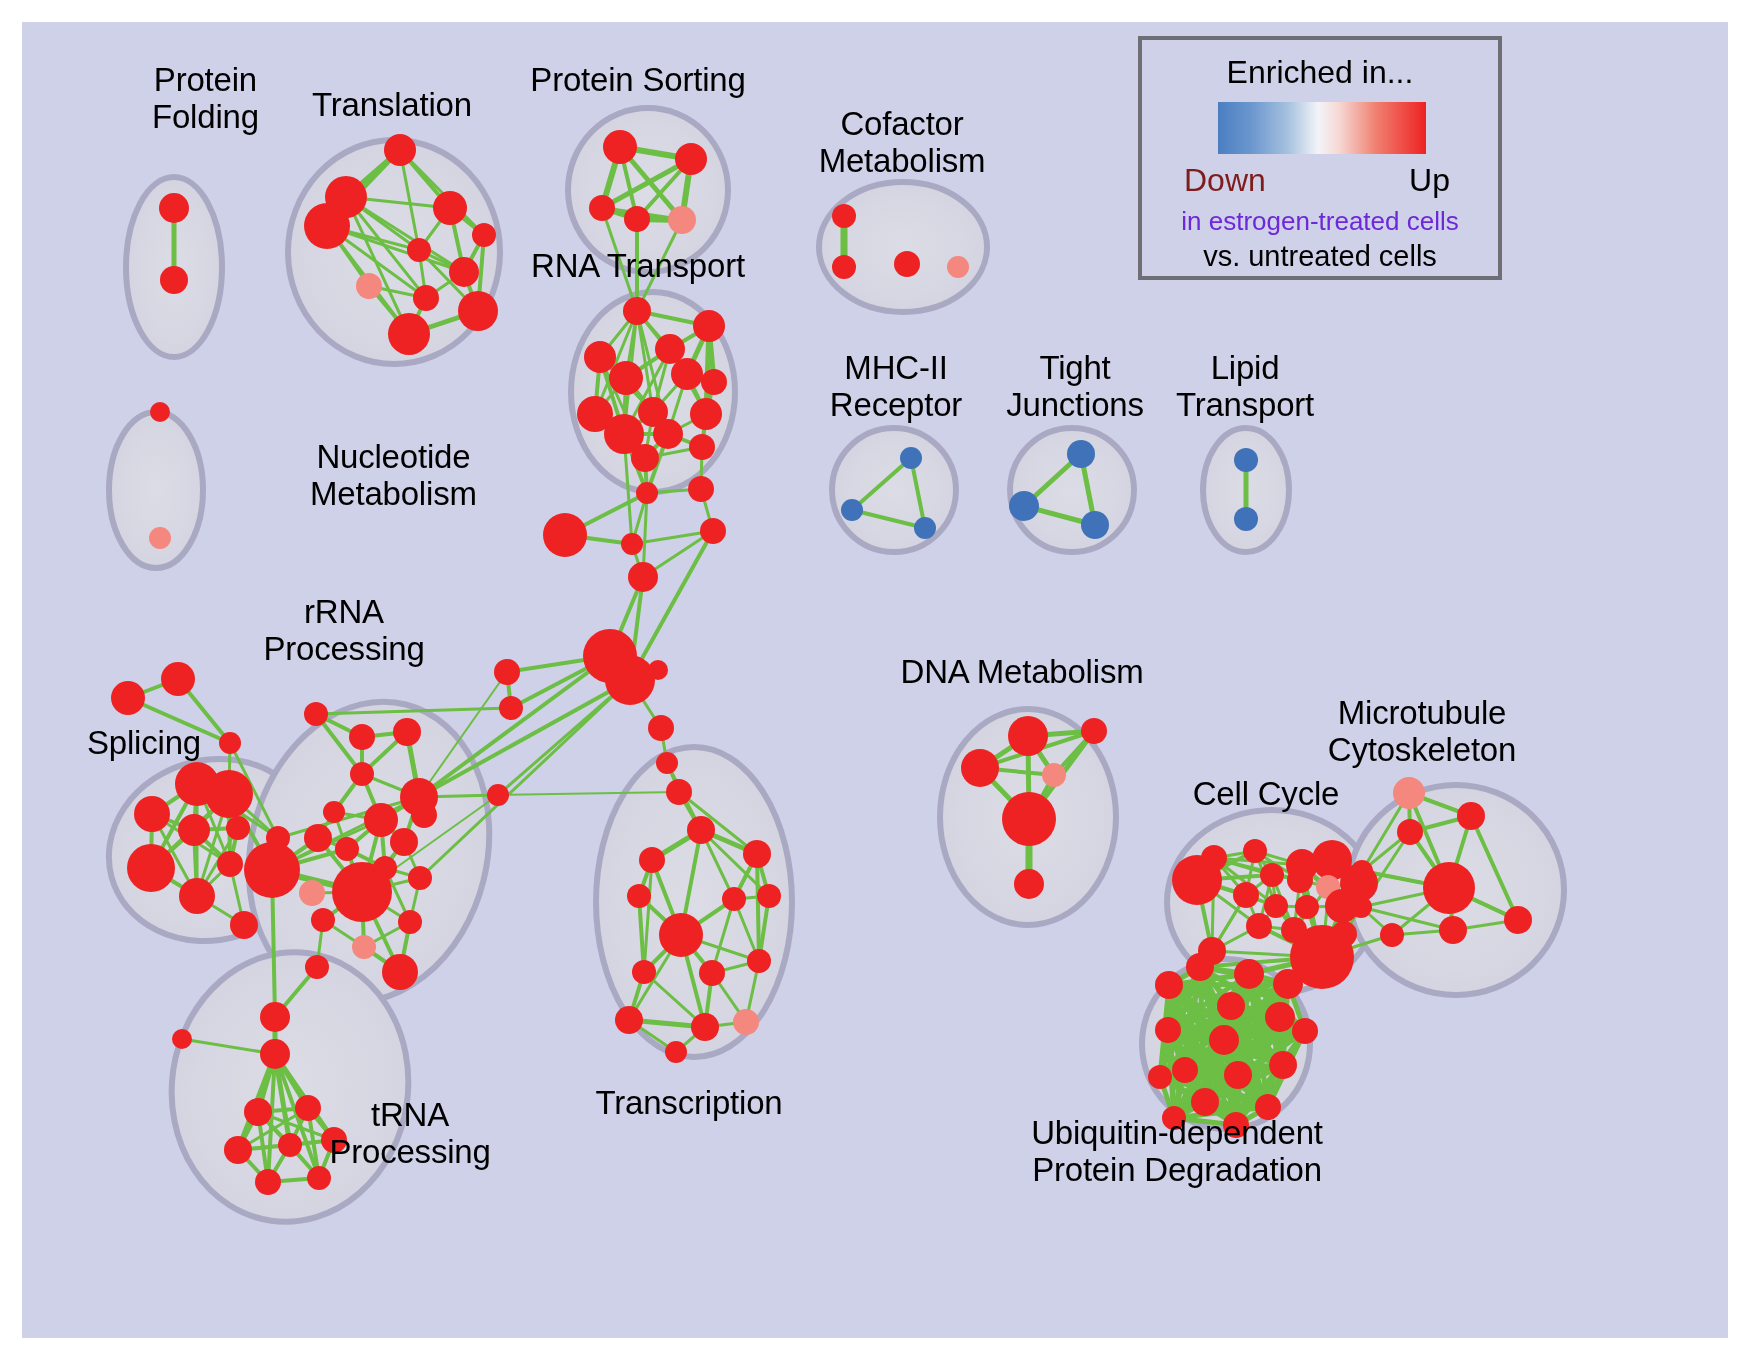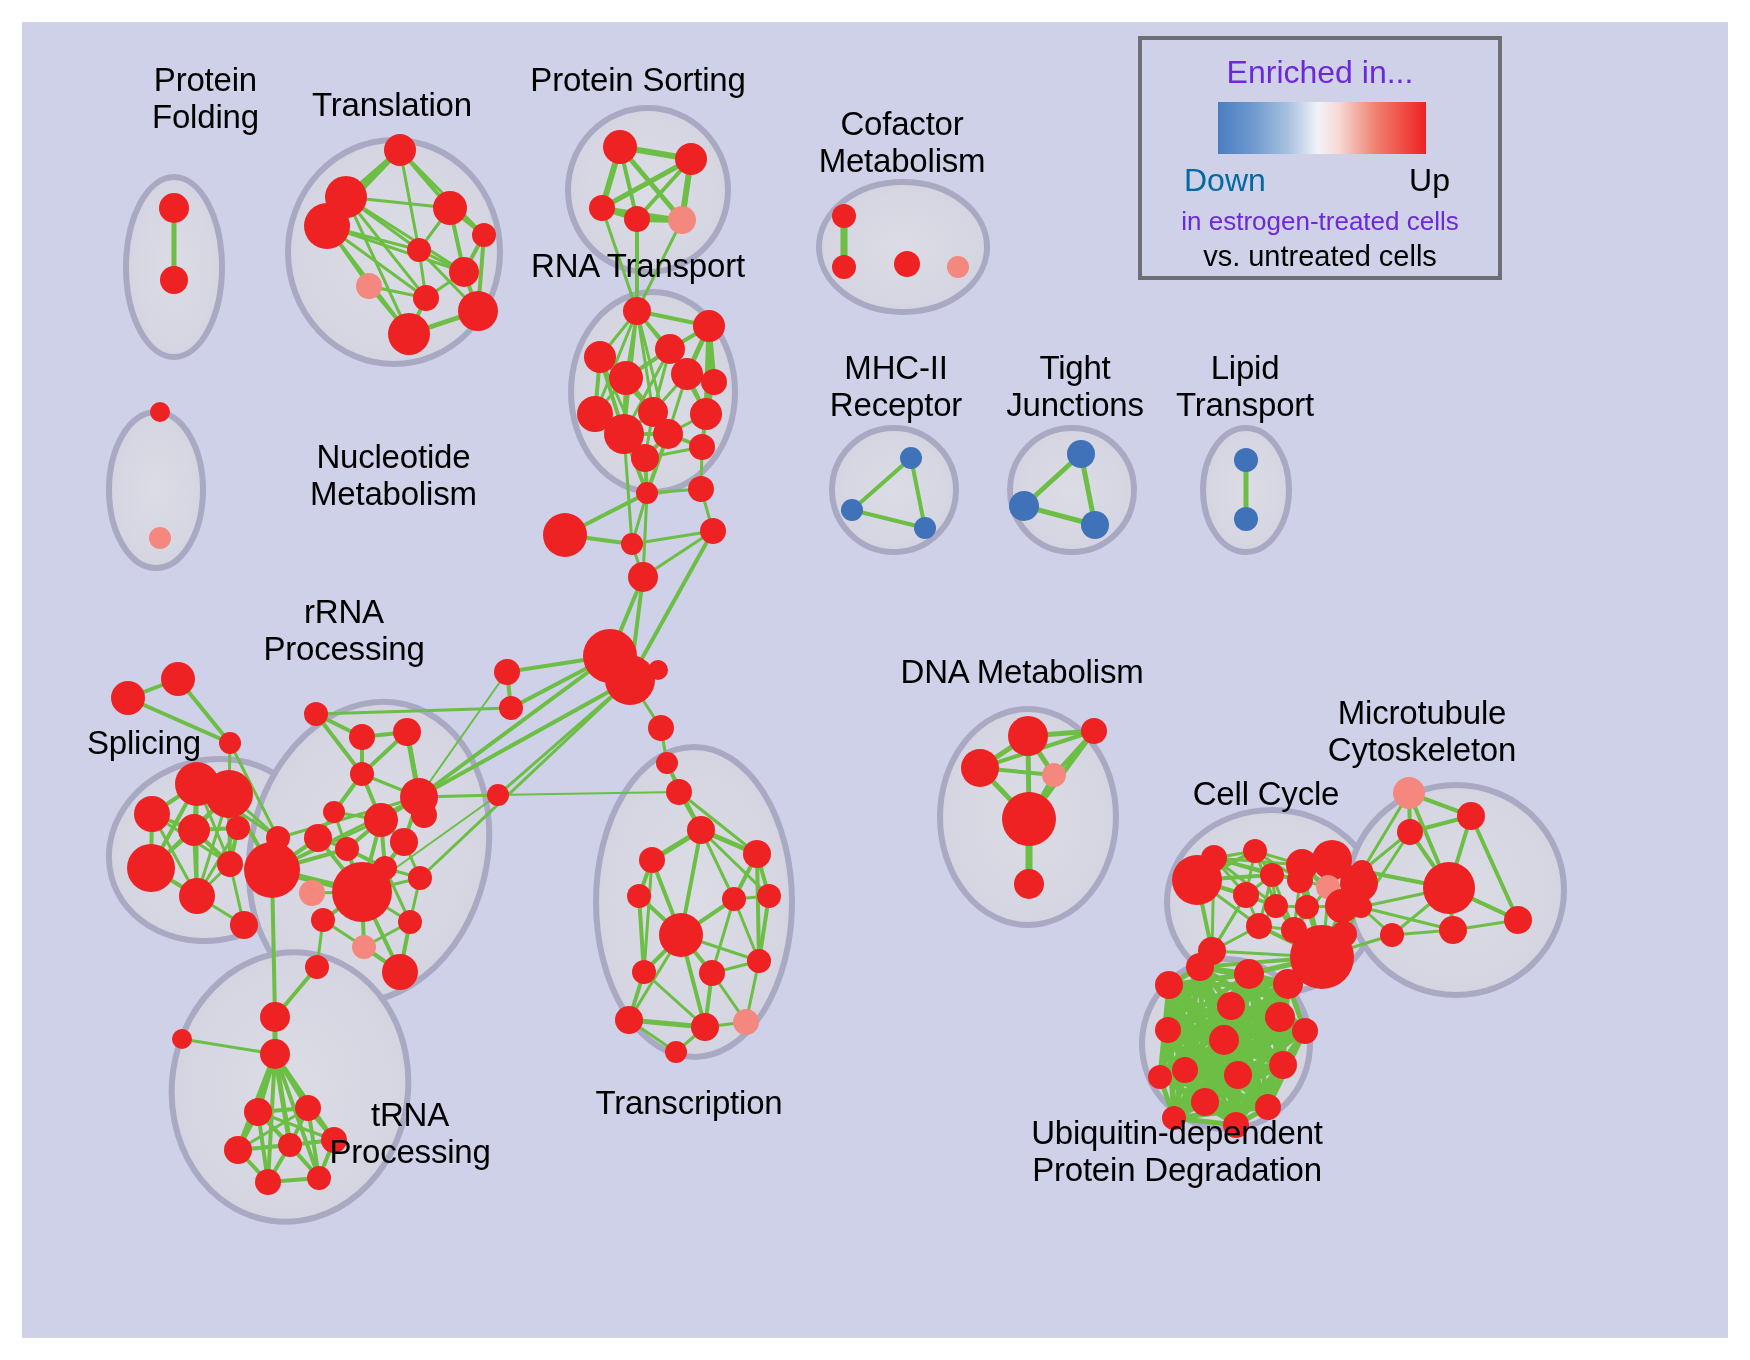--- a/index.html
+++ b/index.html
@@ -5,24 +5,24 @@
   html,body{margin:0;padding:0;background:#ffffff;}
   body{font-family:"Liberation Sans", sans-serif;}
   #page{position:relative;width:1750px;height:1360px;background:#ffffff;overflow:hidden;}
   #canvas{position:absolute;left:22px;top:22px;width:1706px;height:1316px;background:#ced1e7;}
   #net{position:absolute;left:0;top:0;width:1706px;height:1316px;}
   .lbl{position:absolute;color:#000;font-size:33px;line-height:1.12;white-space:pre;letter-spacing:-0.2px;}
   .lbl.c{text-align:center;transform:translateX(-50%);}
   .lbl.l{text-align:center;}
   #legend{position:absolute;left:1116px;top:14px;width:364px;height:244px;
           background:#ced1e7;border:4px solid #6e6e75;box-sizing:border-box;}
-  #legend .ltitle{position:absolute;left:0;right:0;top:14px;text-align:center;font-size:32px;color:#6d28d9;}
+  #legend .ltitle{position:absolute;left:0;right:0;top:14px;text-align:center;font-size:32px;color:#000000;}
   #gradbar{position:absolute;left:76px;top:62px;width:208px;height:52px;
            background:linear-gradient(to right,#4b7ec1 0%,#6b97ce 16%,#a8c2e0 34%,#f2f4f8 48%,#f6d9d5 58%,#f08070 76%,#ee2222 100%);}
-  #legend .ldown{position:absolute;left:42px;top:122px;font-size:32px;color:#0369a1;}
+  #legend .ldown{position:absolute;left:42px;top:122px;font-size:32px;color:#7f1d1d;}
   #legend .lup{position:absolute;right:48px;top:122px;font-size:32px;color:#000;}
   #legend .lsub1{position:absolute;left:0;right:0;top:166px;text-align:center;font-size:26px;color:#6d28d9;}
   #legend .lsub2{position:absolute;left:0;right:0;top:200px;text-align:center;font-size:29px;color:#000;}
 </style>
 </head>
 <body>
 
 <div id="page">
   <div id="canvas">
     <svg id="net" viewBox="0 0 1706 1316">

